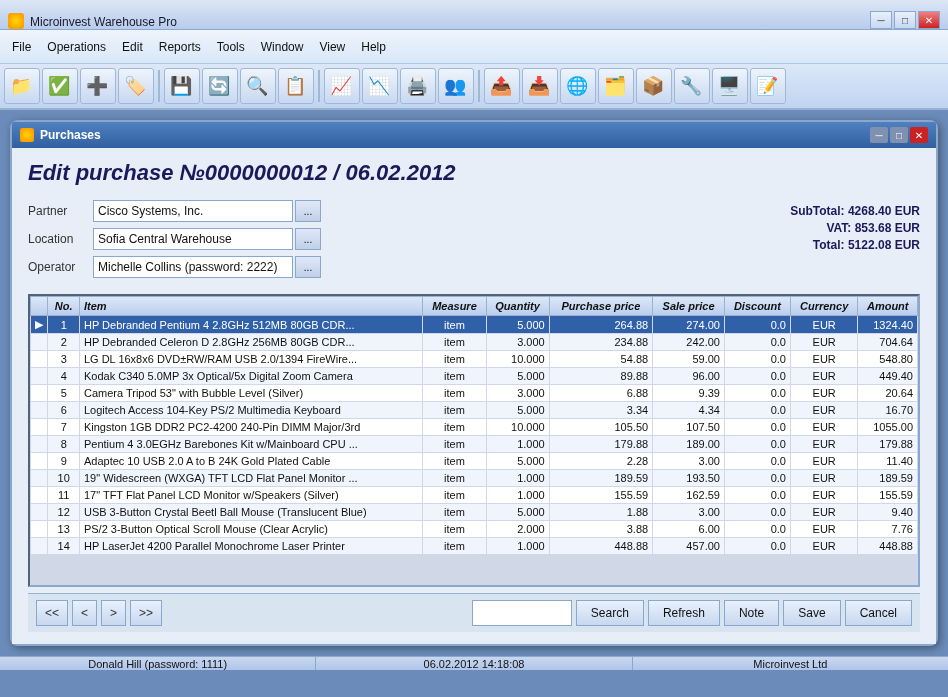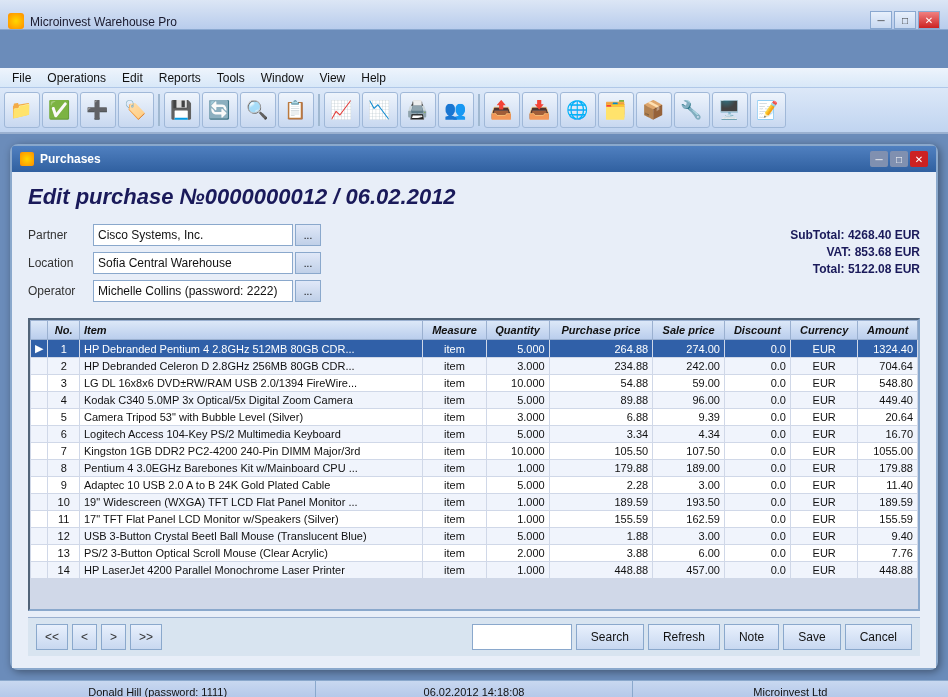--- a/index.html
+++ b/index.html
@@ -24,26 +24,25 @@
     .app-controls span {
       width: 22px; height: 18px; display: flex; align-items: center; justify-content: center;
       background: linear-gradient(to bottom, #e8f0fc, #c8d8f0);
       border: 1px solid #8aa8d0; cursor: pointer; font-size: 10px; color: #333;
     }
     .app-controls .close-btn { background: linear-gradient(to bottom, #f08080, #cc2222); color: white; }
 
     
     .menubar {
       background: linear-gradient(to bottom, #eef4fc, #d8e8f8);
-      height: 20px;
+      height: 34px;
       display: flex;
       align-items: center;
       padding: 0 4px;
       border-bottom: 1px solid #b0c8e8;
-      margin-top: 38px;
     }
     .menubar span {
       padding: 2px 8px; cursor: pointer; color: #111; font-size: 12px;
     }
 
     
     .toolbar {
       background: linear-gradient(to bottom, #dce8f8, #c0d4f0);
       height: 46px;
       display: flex;
@@ -150,21 +149,21 @@
       background: white; padding: 0 4px; font-size: 12px;
     }
     .action-btn {
       height: 26px; padding: 0 14px;
       background: linear-gradient(to bottom, #e8f0fc, #c8d8f0);
       border: 1px solid #8aa8cc; cursor: pointer; font-size: 12px; color: #111;
     }
 
     
     .statusbar {
-      display: flex; height: 22px;
+      display: flex; height: 14px;
       background: linear-gradient(to bottom, #c8d8f0, #b0c4e8);
       border-top: 1px solid #8aa8cc;
     }
     .status-cell {
       flex: 1; display: flex; align-items: center; justify-content: center;
       border-right: 1px solid #8aa8cc; font-size: 11px; color: #111;
     }
     .status-cell:last-child { border-right: none; }
 
     .header-section { display: flex; justify-content: space-between; }

